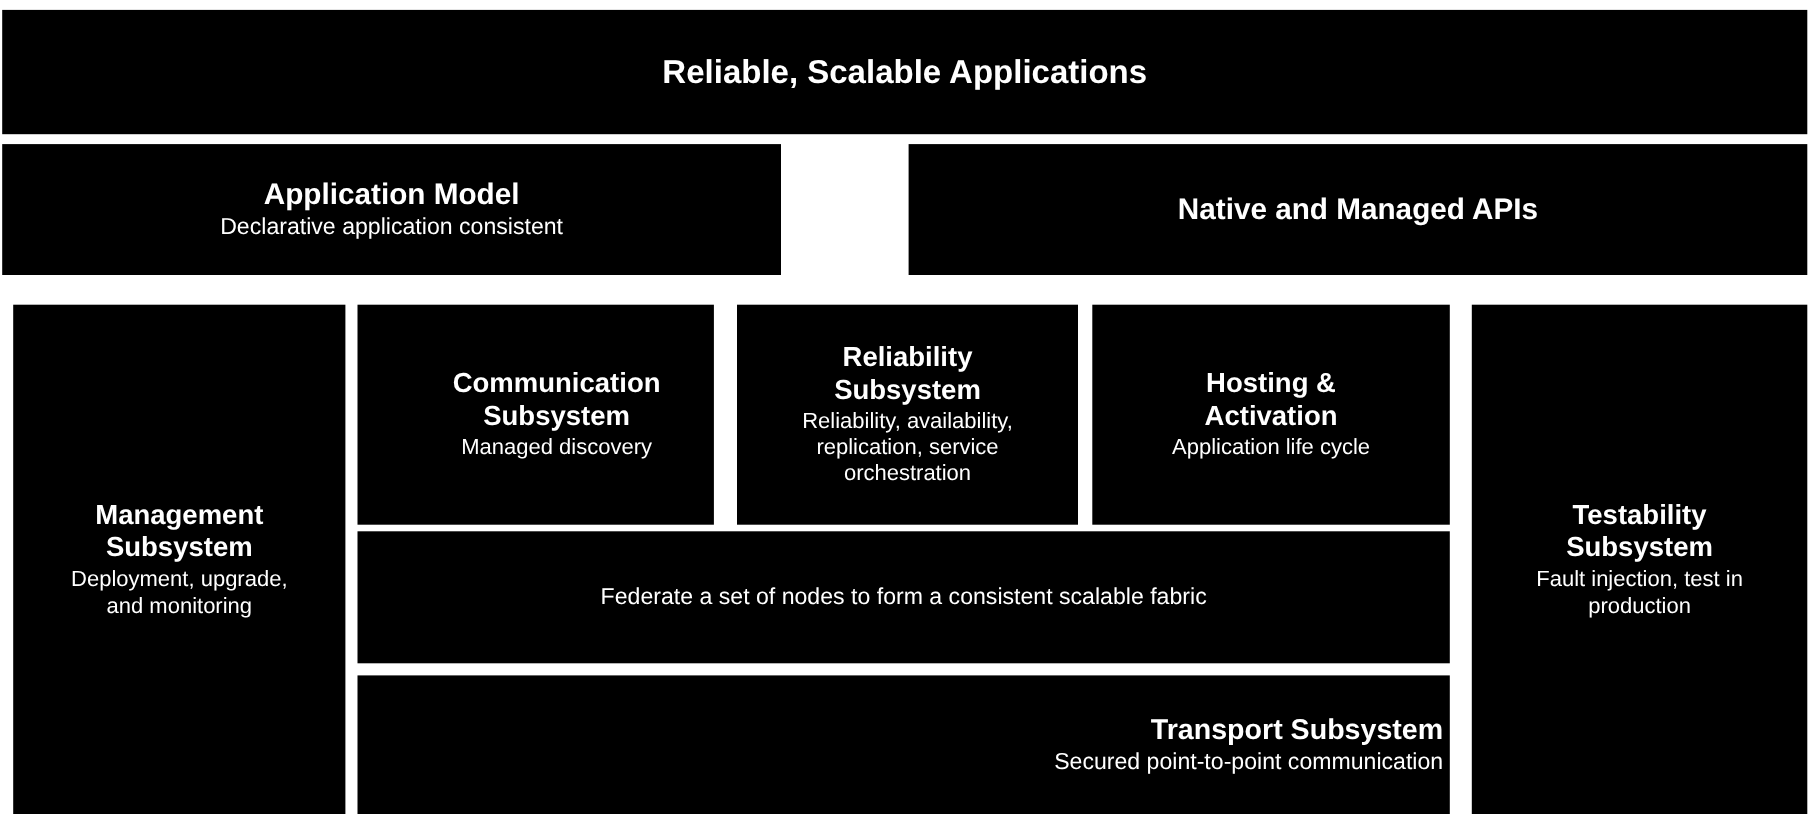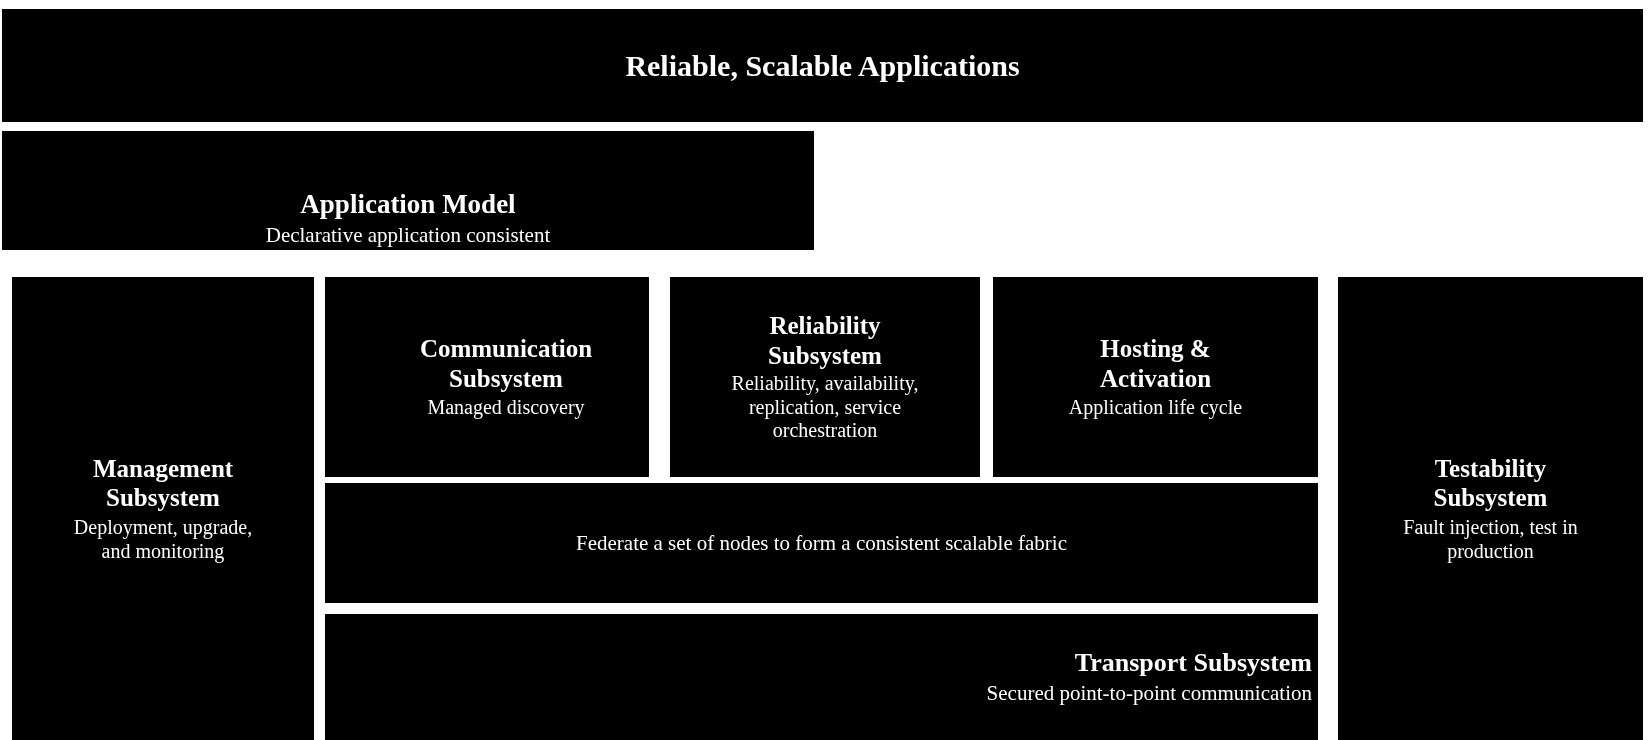--- a/index.html
+++ b/index.html
@@ -1,16 +1,16 @@
 <!DOCTYPE html>
 <html><head>
 <meta charset="utf-8">
 <title>Service Fabric Architecture Diagram</title>
 <style>
-  * { box-sizing: border-box; margin: 0; padding: 0; font-family: Liberation Serif, serif; }
+  * { box-sizing: border-box; margin: 0; padding: 0; }
 
   html, body {
     width: 1650px;
     height: 740px;
     background: #ffffff;
     font-family: "Liberation Sans", sans-serif;
     overflow: hidden;
   }
 
   #diagram {
@@ -44,21 +44,21 @@
   }
 
   
   #box-reliable-scalable-applications {
     left: 2px; top: 9px; width: 1641px; height: 113px;
   }
   #box-reliable-scalable-applications .title { font-size: 30px; }
 
   
   #box-application-model {
-    left: 2px; top: 131px; width: 812px; height: 119px; justify-content: flex-end;
+    left: 2px; top: 131px; width: 708px; height: 119px;
   }
   #box-application-model .title    { font-size: 27px; margin-bottom: 2px; }
   #box-application-model .subtitle { font-size: 21px; }
 
   #box-native-managed-apis {
     left: 826px; top: 131px; width: 817px; height: 119px;
   }
   #box-native-managed-apis .title { font-size: 27px; }
 
   
@@ -114,20 +114,23 @@
 
   <div class="box" id="box-reliable-scalable-applications">
     <span class="title">Reliable, Scalable Applications</span>
   </div>
 
   <div class="box" id="box-application-model">
     <span class="title">Application Model</span>
     <span class="subtitle">Declarative application consistent</span>
   </div>
 
+  <div class="box" id="box-native-managed-apis">
+    <span class="title">Native and Managed APIs</span>
+  </div>
 
   <div class="box" id="box-management-subsystem">
     <span class="title">Management
 Subsystem</span>
     <span class="subtitle">Deployment, upgrade,
 and monitoring</span>
   </div>
 
   <div class="box" id="box-communication-subsystem">
     <span class="title">Communication

